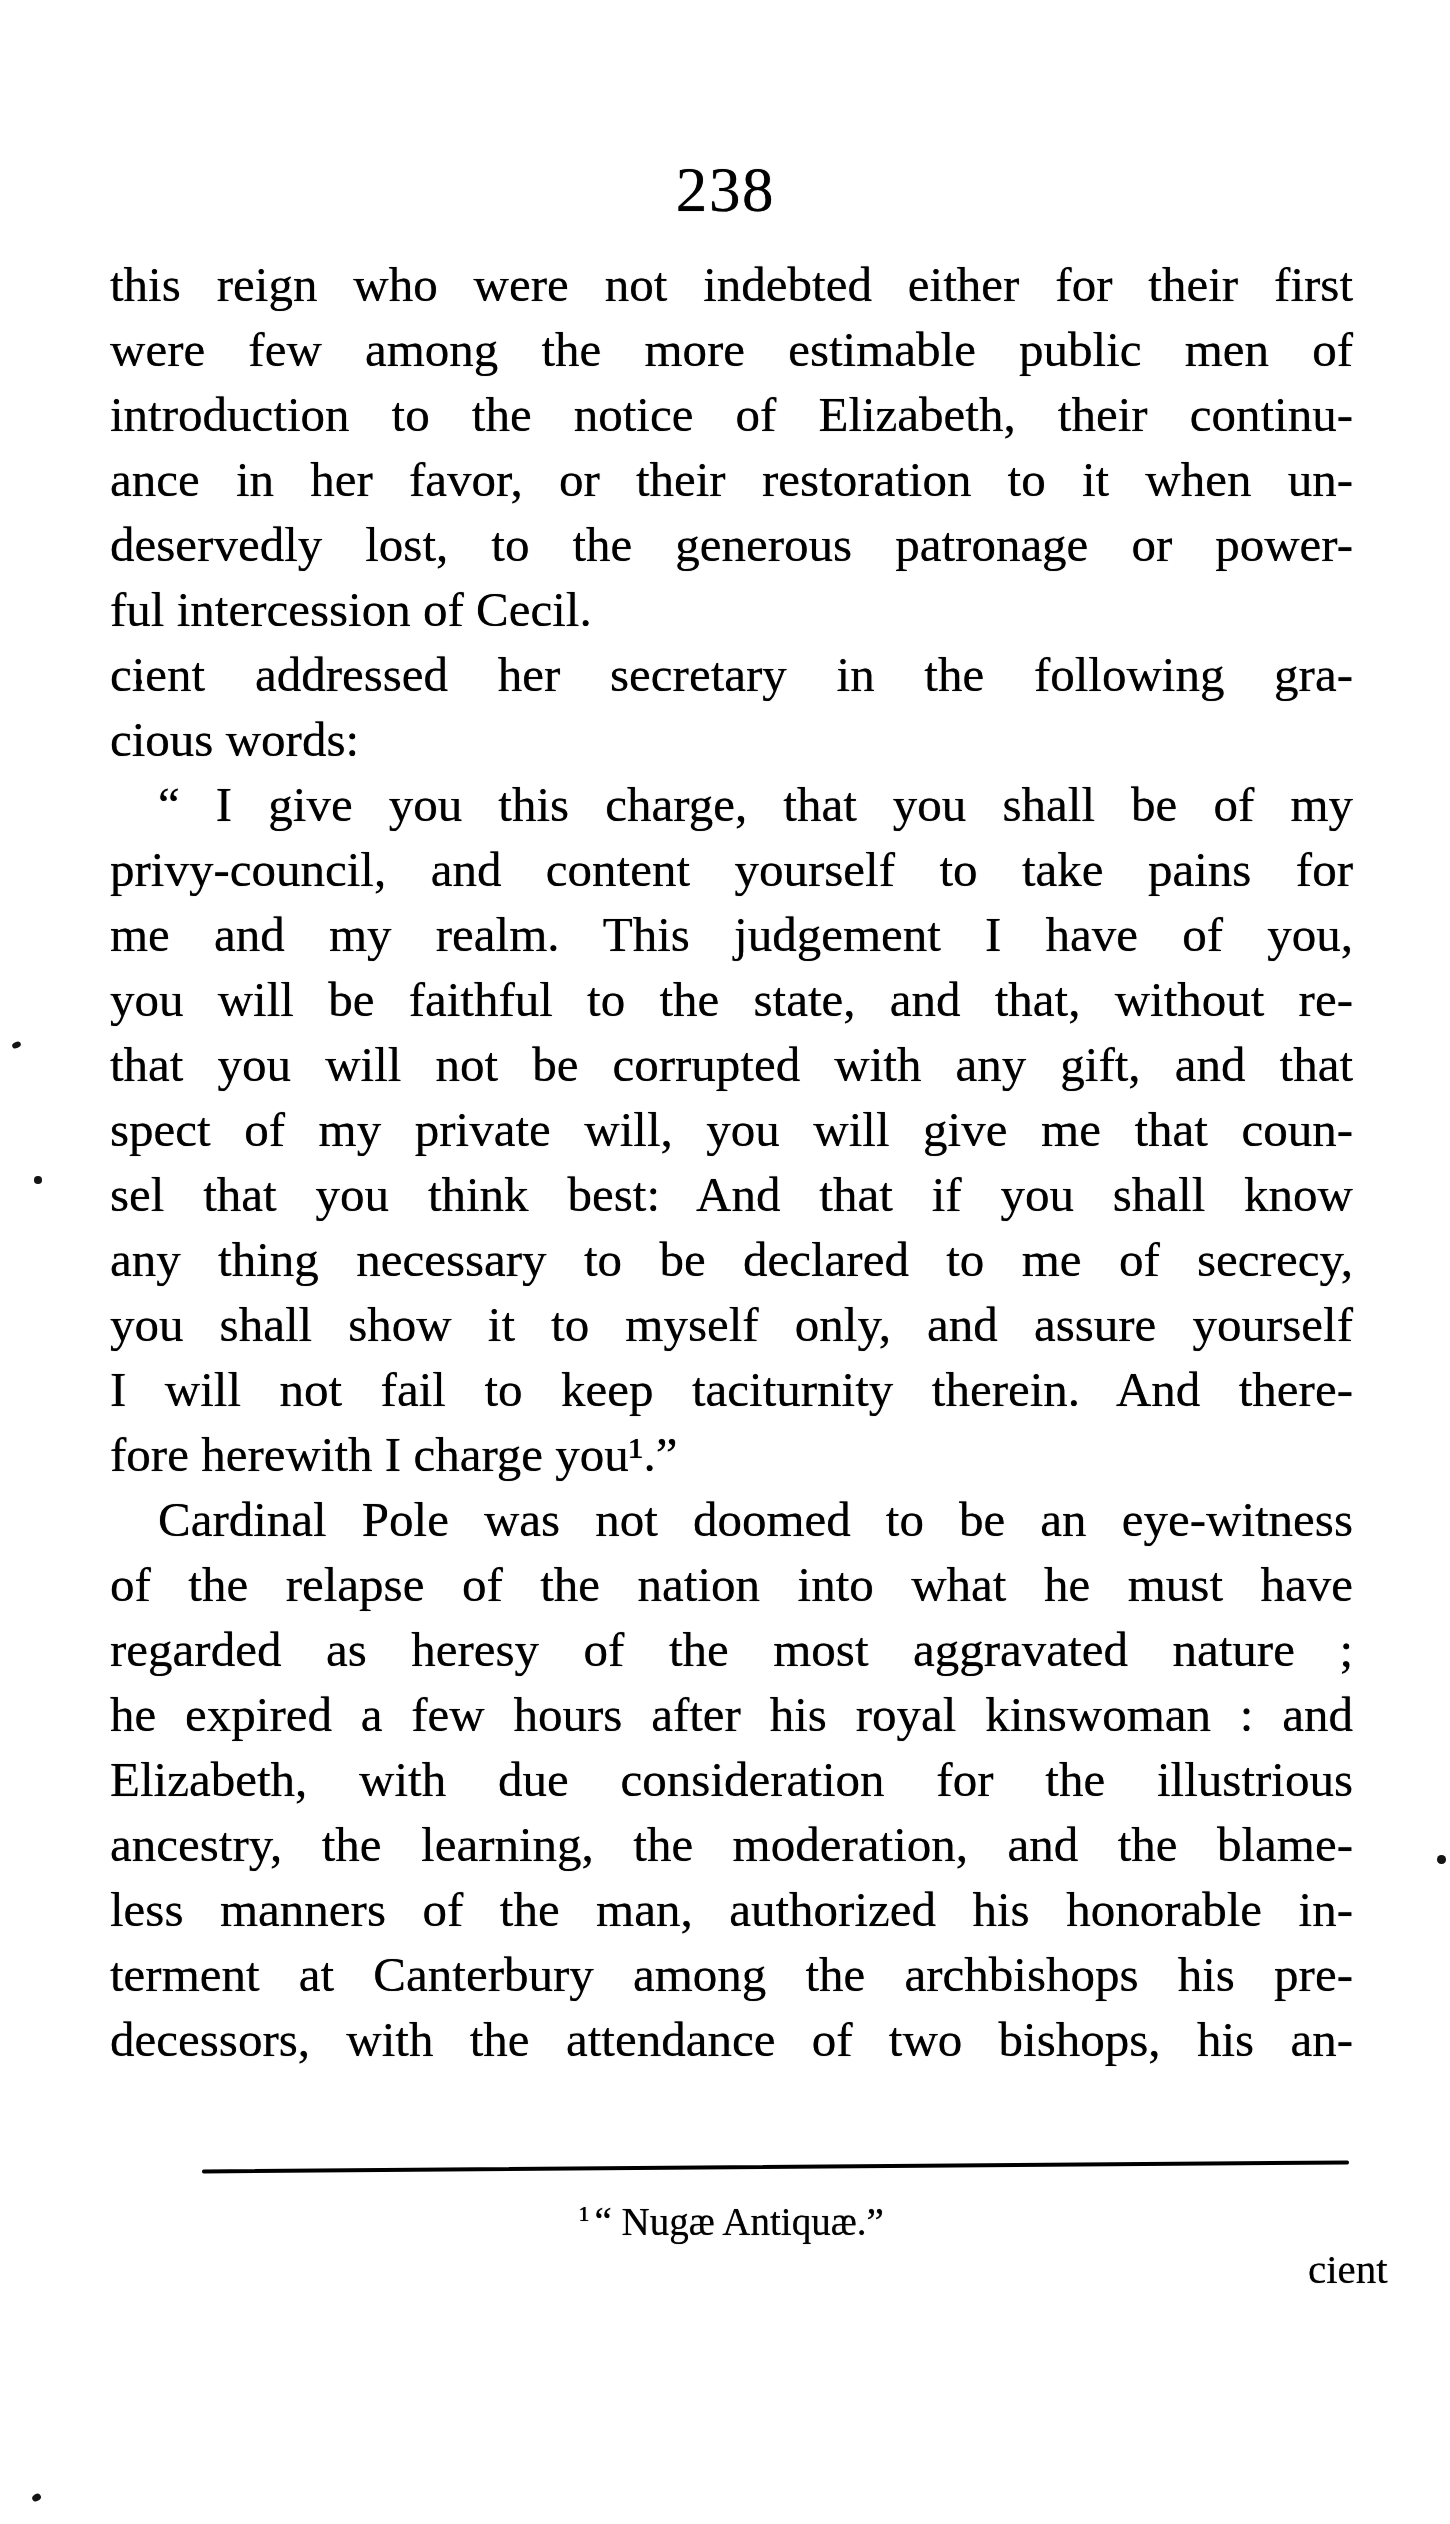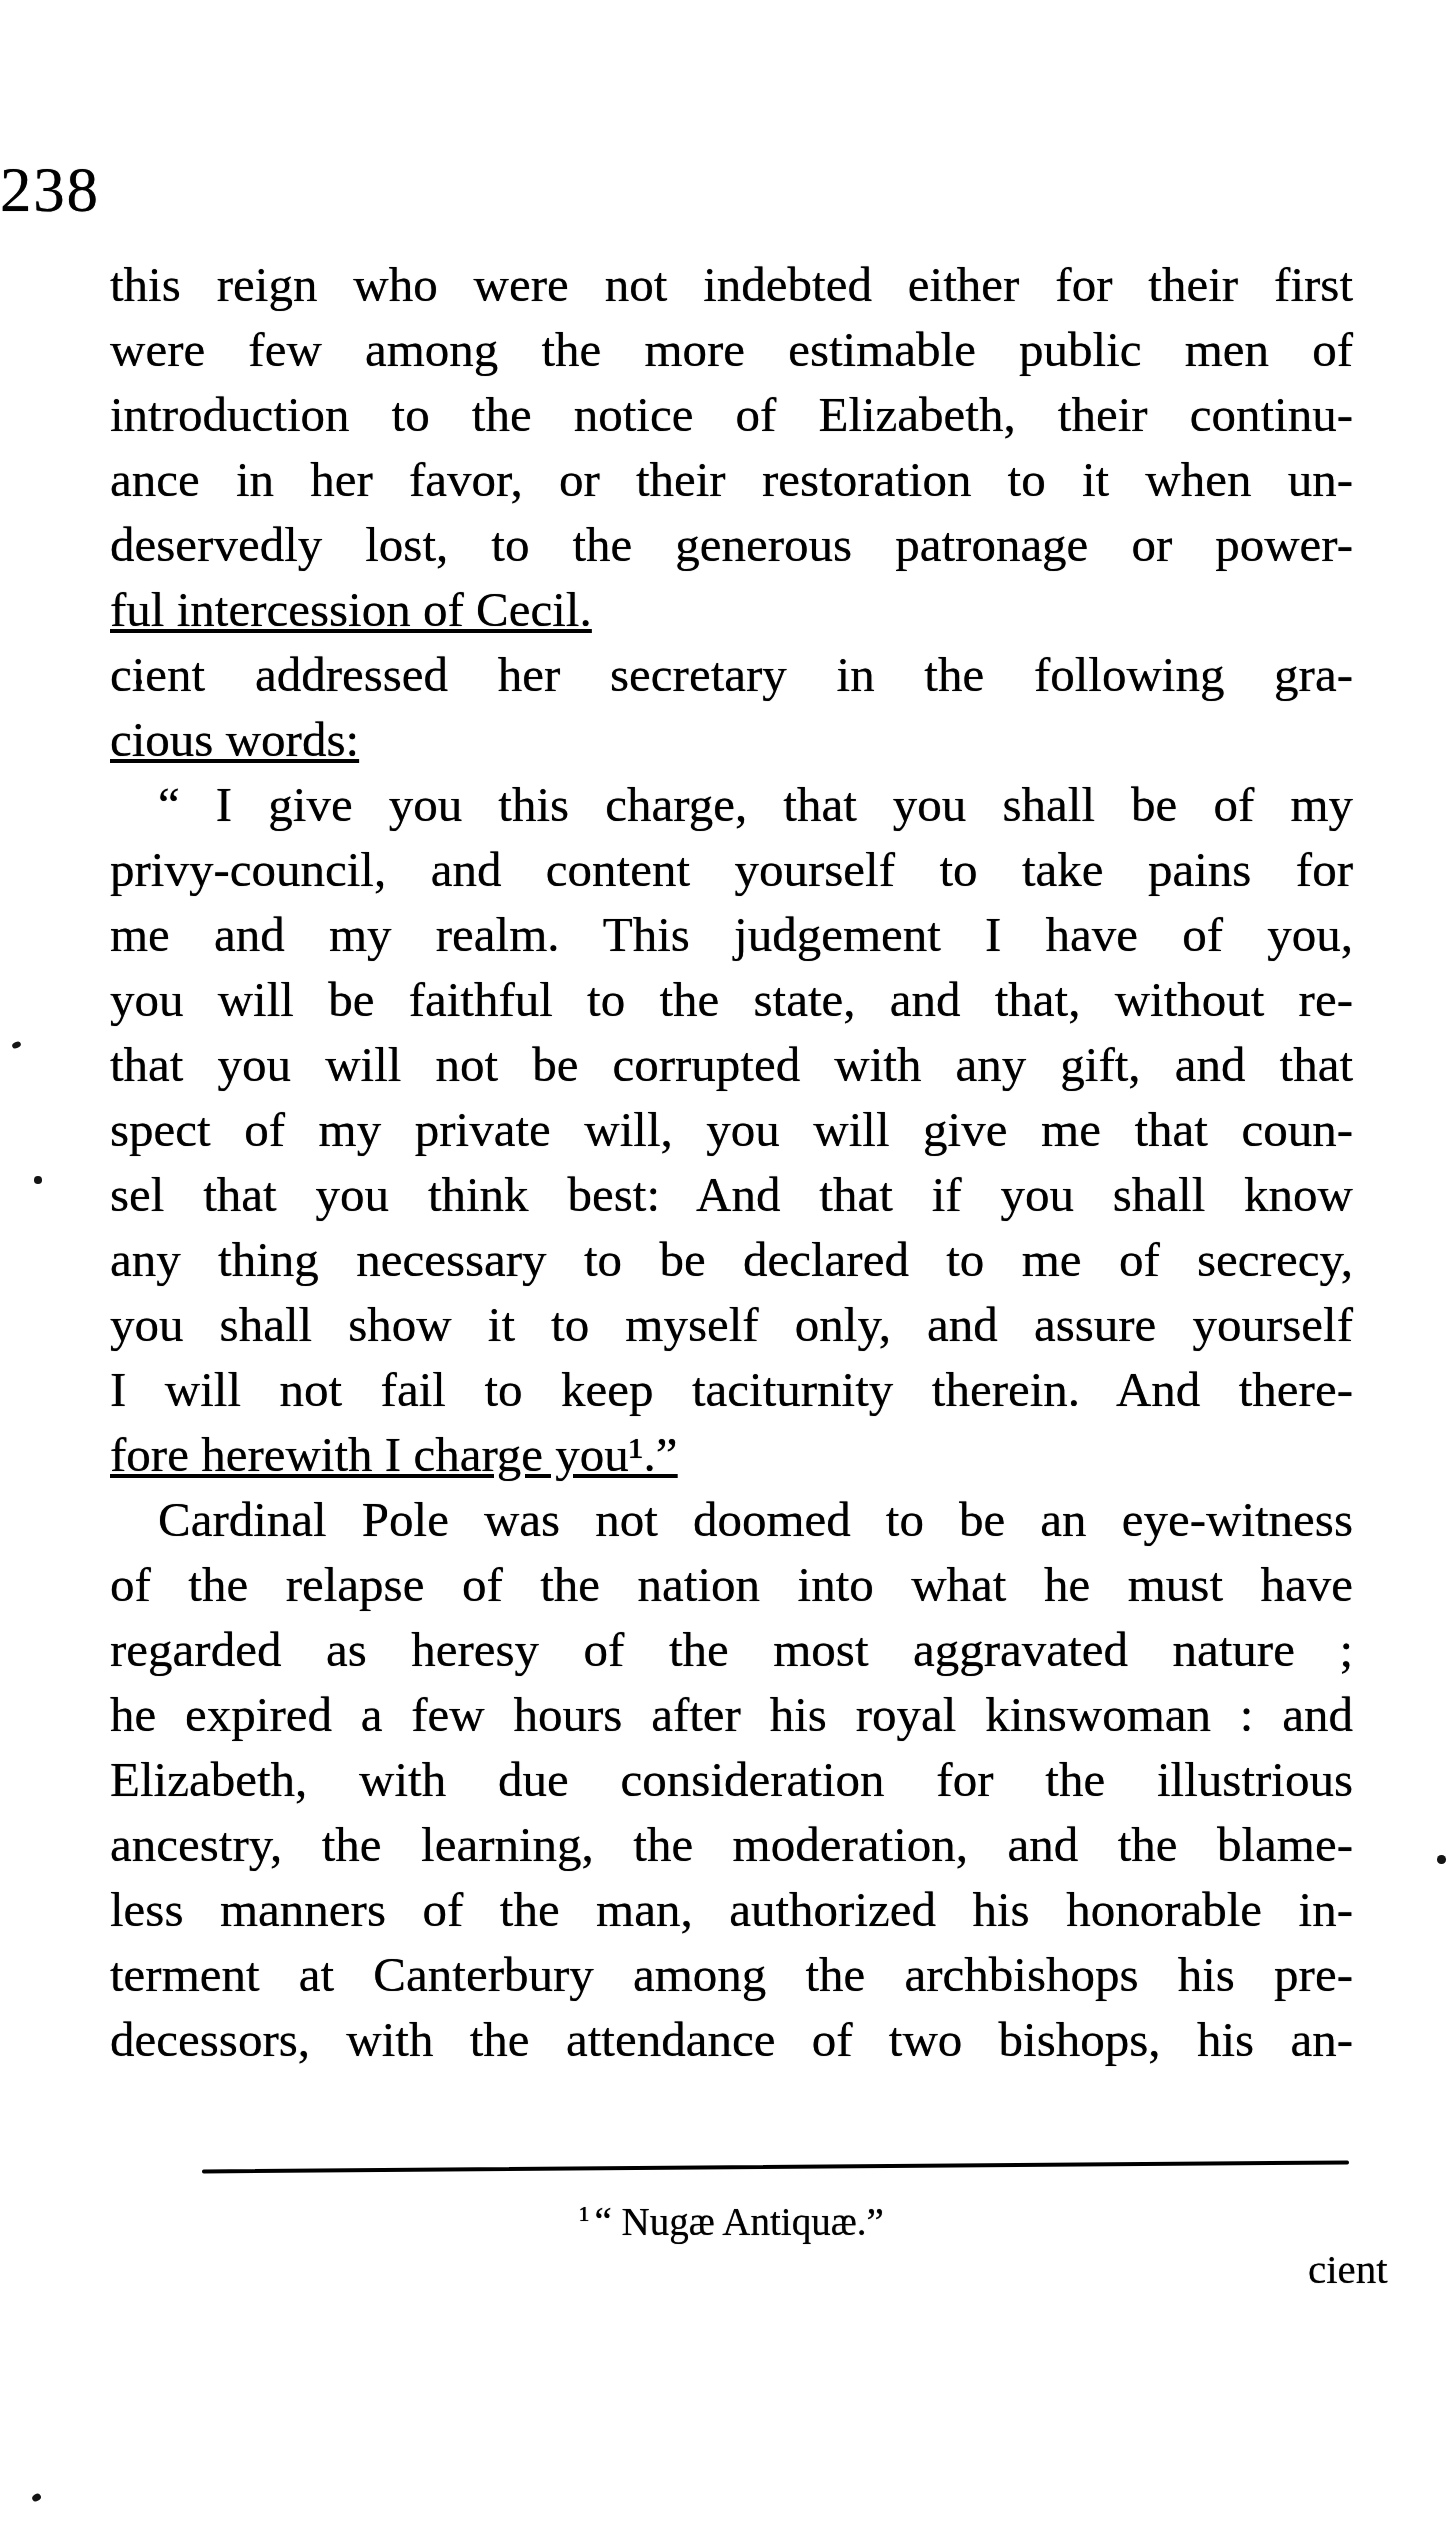--- a/index.html
+++ b/index.html
@@ -14,21 +14,21 @@
     background: #ffffff;
     overflow: hidden;
     font-family: "Liberation Serif", "DejaVu Serif", serif;
     color: #000000;
   }
   .pagenum {
     position: absolute;
     top: 154px;
     left: 0;
     width: 1451px;
-    text-align: left;
+    text-align: center;
     font-size: 63px;
     letter-spacing: 1.7px;
     text-shadow: 0 0 0.8px rgba(0,0,0,0.75);
   }
   .text-block {
     position: absolute;
     left: 110px;
     top: 252px;
     width: 1243px;
     font-size: 49px;
@@ -38,21 +38,20 @@
   .line {
     text-align: justify;
     text-align-last: justify;
     white-space: normal;
     height: 65px;
     overflow: visible;
   }
   .line.endline {
     text-align: right;
     text-align-last: left;
-    text-decoration: underline;
   }
   .line.indent {
     text-indent: 48px;
   }
   .rule {
     position: absolute;
     left: 202px;
     top: 2165px;
     width: 1147px;
     height: 4.2px;

